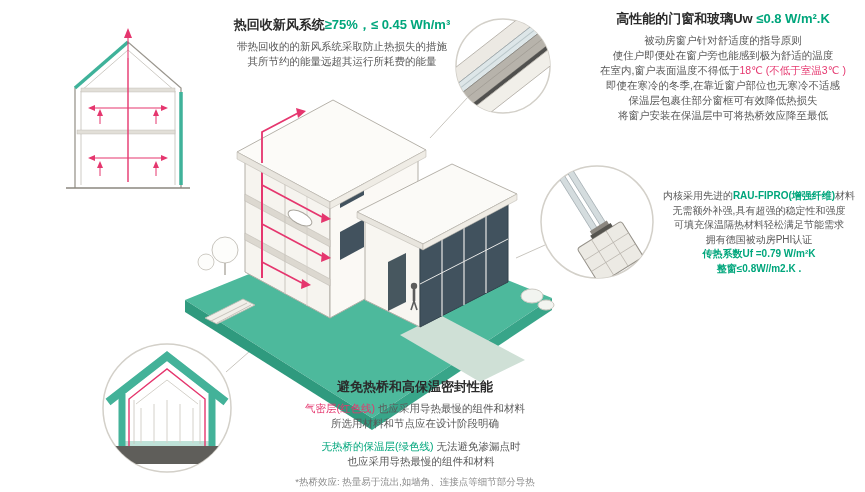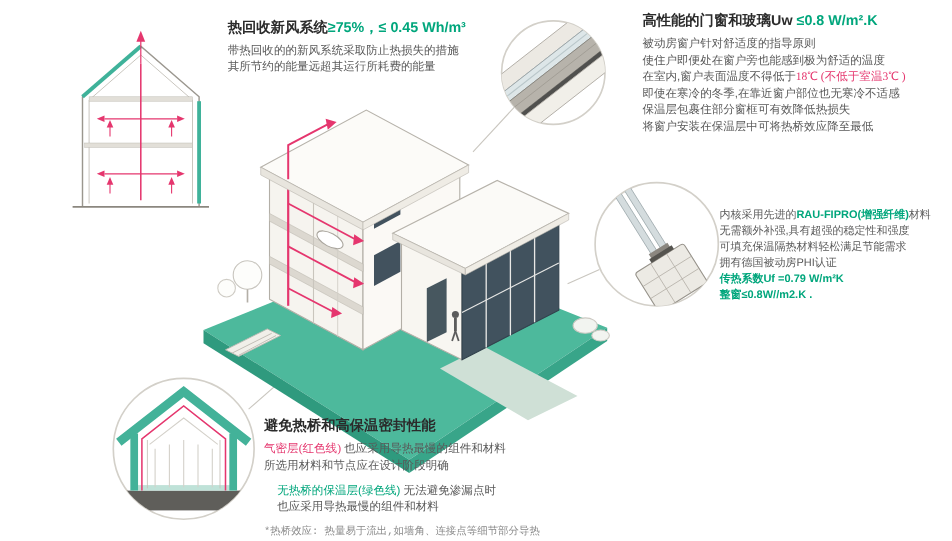--- a/index.html
+++ b/index.html
@@ -1,28 +1,28 @@
 <!DOCTYPE html>
 <html><head>
 <meta charset="utf-8">
 <style>
   * { margin:0; padding:0; box-sizing:border-box; }
   html,body { background:#ffffff; }
   body { font-family:"Liberation Sans","DejaVu Sans",sans-serif; }
   .canvas { position:relative; width:865px; height:492px; background:#ffffff; overflow:hidden; }
   .art { position:absolute; left:0; top:0; }
-  .txt { position:absolute; color:#595959; }
+  .txt { position:absolute; color:#595959;text-align:center; }
   .title { font-size:13px; font-weight:700; color:#2b2b2b; white-space:nowrap; }
   .body { font-size:10.5px; line-height:15px; color:#595959; margin-top:5px; }
   .body div { white-space:nowrap; }
   .small { font-size:10px; line-height:14.5px; }
   .grn { color:#00a67c; }
-  .red { color:#e5366e;font-family:Liberation Serif, serif; }
+  .red { color:#e5366e; }
   .bold { font-weight:700; }
-  .foot { font-size:9.5px; color:#8a8a8a; margin-top:7px; white-space:nowrap;font-family:Liberation Mono, monospace; }
+  .foot { font-size:9.5px; color:#8a8a8a; margin-top:7px; white-space:nowrap; }
   .gap { margin-top:8px;margin-left:12px; }
 </style>
 </head>
 <body>
 
 <div class="canvas">
 
   <svg class="art" width="865" height="492" viewBox="0 0 865 492">
     <defs>
       <clipPath id="clipTR">

